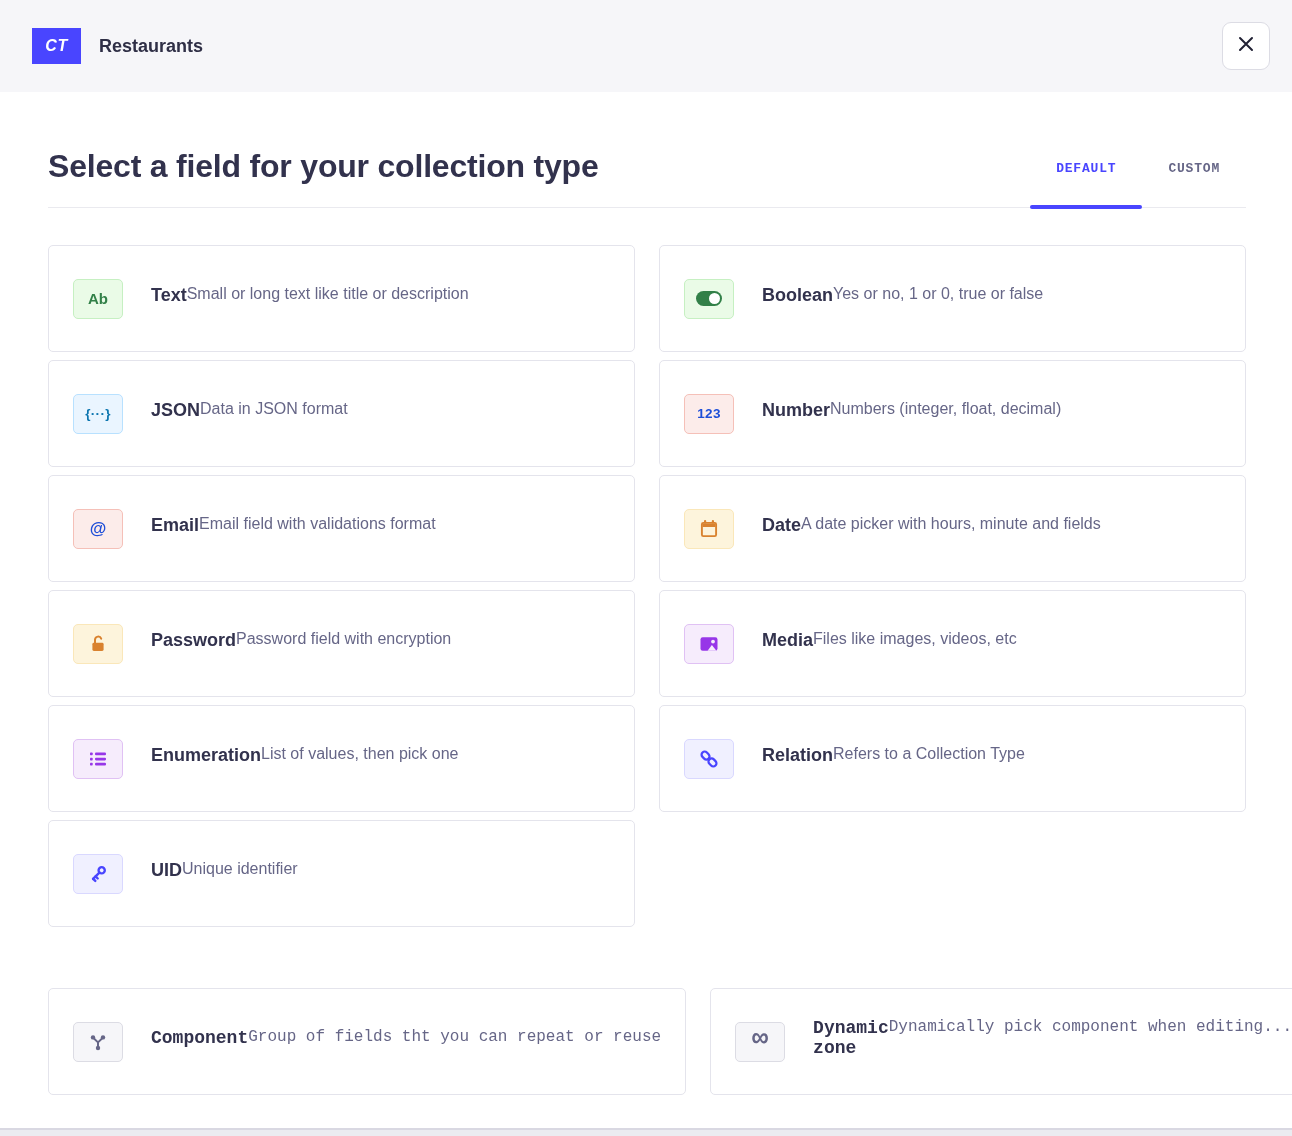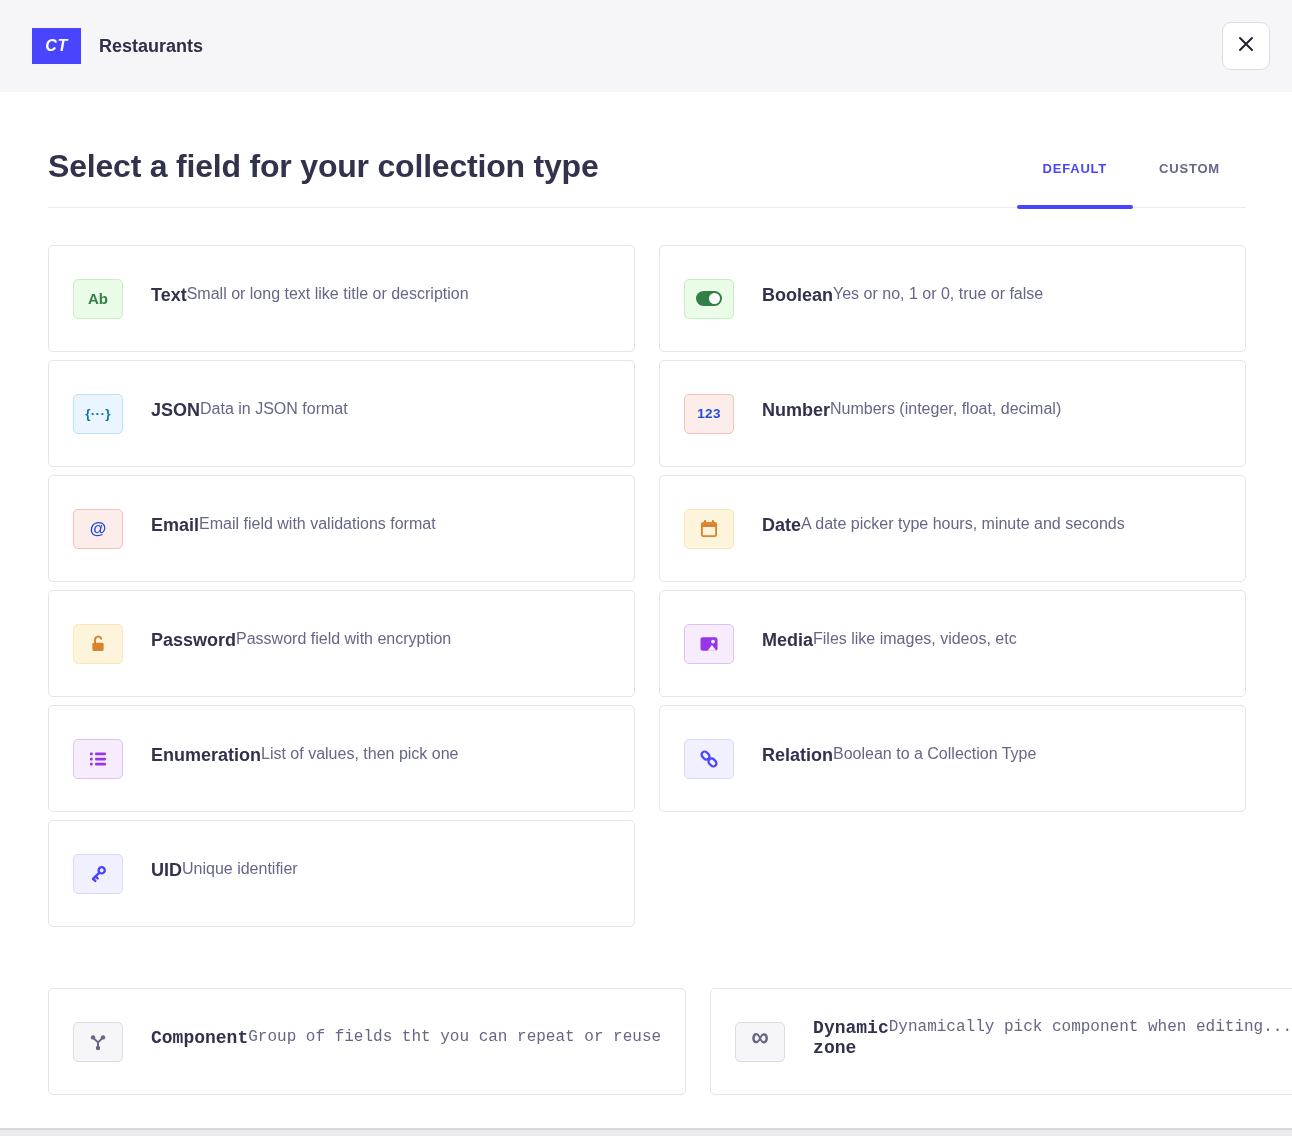--- a/index.html
+++ b/index.html
@@ -30,21 +30,21 @@
     display:flex; align-items:center; justify-content:center; cursor:pointer;
   }
 
   
   .title-row {
     margin:0 46px 0 48px; padding-top:52px;
     display:flex; justify-content:space-between; align-items:flex-start;
     border-bottom:1px solid #eaeaef;
   }
   h1 { margin-top:4px; font-size:32px; font-weight:700; color:#32324d; letter-spacing:-.2px; }
-  .tabs { display:flex; }
+  .tabs { display:flex;font-family:Liberation Mono, monospace; }
   .tab {
     position:relative; padding:17px 26px 31px;
     font-size:13px; font-weight:700; letter-spacing:.8px;
     color:#666687; cursor:pointer; line-height:15px;
   }
   .tab.active { color:#4945ff; }
   .tab.active::after {
     content:""; position:absolute; left:0; right:0; bottom:-2px;
     height:4px; background:#4945ff; border-radius:2px;
   }
@@ -172,21 +172,21 @@
     <div class="iconbox yellow">
       <svg width="24" height="24" viewBox="0 0 24 24">
         <rect x="7" y="3" width="2.2" height="3.6" rx="1" fill="#d9822f"></rect>
         <rect x="14.8" y="3" width="2.2" height="3.6" rx="1" fill="#d9822f"></rect>
         <rect x="4.9" y="5.9" width="14.2" height="13.2" rx="1.4" fill="none" stroke="#d9822f" stroke-width="1.9"></rect>
         <rect x="5.6" y="6.6" width="12.8" height="3.4" fill="#d9822f"></rect>
       </svg>
     </div>
     <div class="card-text">
       <div class="card-title">Date</div>
-      <div class="card-desc">A date picker type hours, minute and seconds</div>
+      <div class="card-desc">A date picker with hours, minute and fields</div>
     </div>
   </div>
 
   <div class="card">
     <div class="iconbox yellow">
       <svg width="24" height="24" viewBox="0 0 24 24">
         <path d="M9 11 V7.6 a3.2 3.2 0 0 1 6.2 -0.9" fill="none" stroke="#d9822f" stroke-width="2" stroke-linecap="round"></path>
         <rect x="6.4" y="10.8" width="11.2" height="8.2" rx="1.4" fill="#d9822f"></rect>
       </svg>
     </div>
@@ -231,21 +231,21 @@
     <div class="iconbox indigo">
       <svg width="24" height="24" viewBox="0 0 24 24">
         <g transform="rotate(45 12 12)">
           <rect x="2.8" y="8.9" width="8.6" height="6.2" rx="3.1" fill="none" stroke="#4945ff" stroke-width="2.3"></rect>
           <rect x="12.6" y="8.9" width="8.6" height="6.2" rx="3.1" fill="none" stroke="#4945ff" stroke-width="2.3"></rect>
         </g>
       </svg>
     </div>
     <div class="card-text">
       <div class="card-title">Relation</div>
-      <div class="card-desc">Boolean to a Collection Type</div>
+      <div class="card-desc">Refers to a Collection Type</div>
     </div>
   </div>
 
   <div class="card">
     <div class="iconbox indigo">
       <svg width="24" height="24" viewBox="0 0 24 24">
         <g transform="rotate(45 12 12)">
           <circle cx="12" cy="6.8" r="3.1" fill="none" stroke="#4945ff" stroke-width="2.4"></circle>
           <path d="M12 10 V19" stroke="#4945ff" stroke-width="2.4" stroke-linecap="round"></path>
           <path d="M12 15.4 H15" stroke="#4945ff" stroke-width="2.4" stroke-linecap="round"></path>

